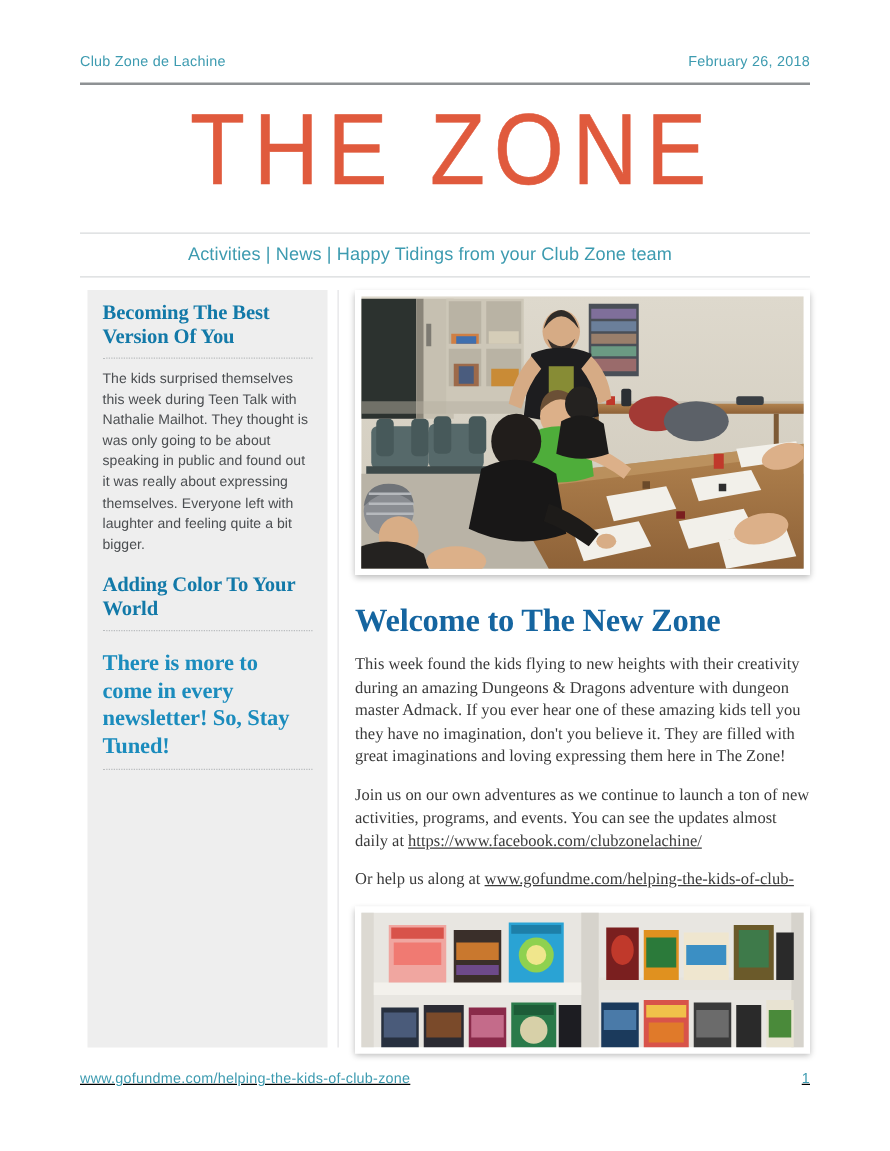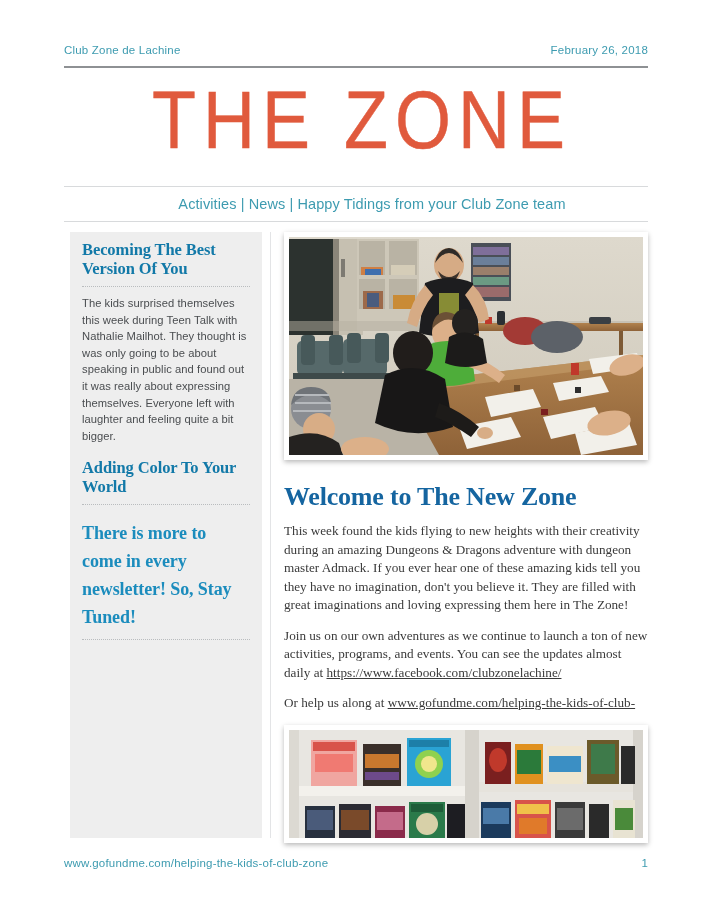--- a/index.html
+++ b/index.html
@@ -74,21 +74,21 @@
   .rule-light-top {
     position: absolute;
     left: 64px;
     top: 186px;
     width: 584px;
     height: 1px;
     background: #d8dadc;
   }
   .tagline {
     position: absolute;
-    left: 80px;
+    left: 52px;
     top: 192px;
     width: 584px;
     text-align: center;
     font-size: 14.5px;
     color: #3d9bb0;
     letter-spacing: .1px;
     line-height: 24px;
   }
   .rule-light-bottom {
     position: absolute;
@@ -123,21 +123,21 @@
     font-family: "Liberation Serif", serif;
     font-weight: bold;
     color: #1279a8;
     font-size: 16.5px;
     line-height: 19px;
     margin: 0 0 1px 0;
     letter-spacing: -0.1px;
   }
   .side-h.big {
     font-size: 18px;
-    line-height: 28px;
+    line-height: 22px;
     color: #1b8cbd;
   }
   .dotted {
     border-top: 1px dotted #b9bcbe;
     margin: 8px 0 8px 0;
     height: 0;
   }
   .side-p {
     font-family: "Liberation Sans", sans-serif;
     font-size: 11.2px;
@@ -190,20 +190,21 @@
 
   
   .footer {
     position: absolute;
     left: 64px;
     top: 857px;
     width: 584px;
     display: flex;
     align-items: baseline;
     justify-content: space-between;
+    text-decoration: underline;
   }
   .footer-url, .footer-page {
     font-size: 11.5px;
     color: #3d9bb0;
     letter-spacing: .2px;
   }
 </style>
 </head>
 <body>
 

